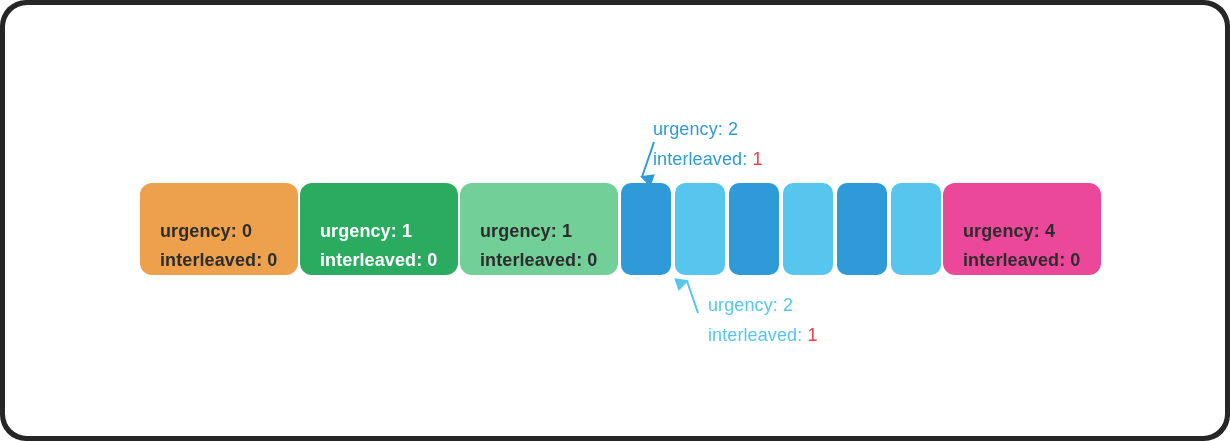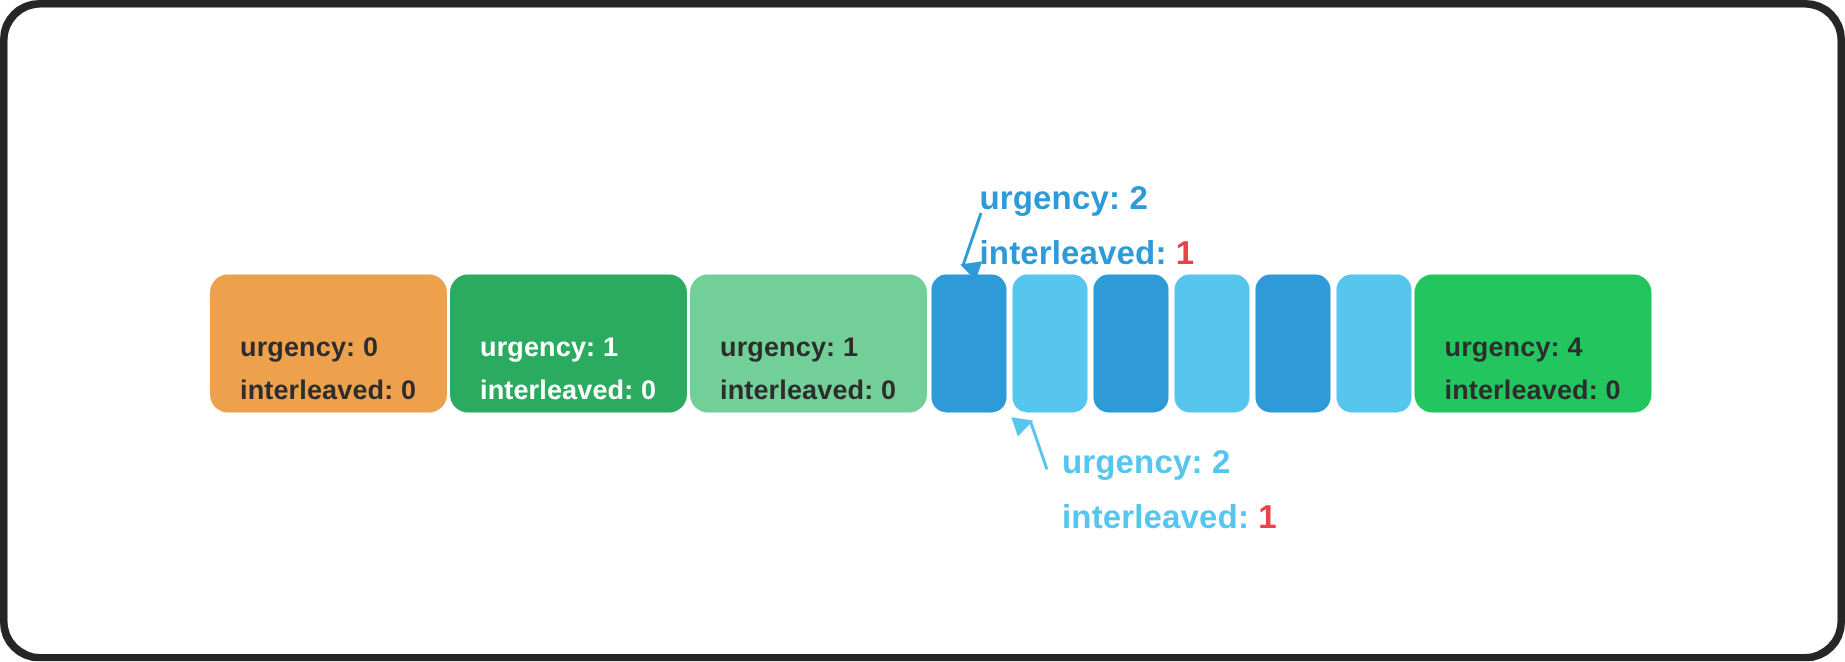--- a/index.html
+++ b/index.html
@@ -67,22 +67,22 @@
     font-size: 18px;
     font-weight: bold;
     line-height: 1.62;
     white-space: nowrap;
     letter-spacing: 0.1px;
   }
   
   .annot {
     position: absolute;
     white-space: nowrap;
-    font-size: 22px;
-    font-weight: bold;
+    font-size: 18px;
+    font-weight: normal;
     line-height: 1.68;
     letter-spacing: 0.1px;
   }
   #annot-top {
     left: 648px;
     top: 109px;
     color: #2e9bd8;
   }
   #annot-bottom {
     left: 703px;
@@ -116,21 +116,21 @@
           <div class="box" style="left: 320px; width: 158px; background: rgb(115, 207, 152); color: rgb(45, 45, 45);">
             <div class="line">urgency: 1</div>
             <div class="line">interleaved: 0</div>
           </div>
           <div class="box narrow" style="left: 481px; width: 50px; background: rgb(46, 155, 216); color: rgb(255, 255, 255);"></div>
           <div class="box narrow" style="left: 535px; width: 50px; background: rgb(86, 198, 239); color: rgb(45, 45, 45);"></div>
           <div class="box narrow" style="left: 589px; width: 50px; background: rgb(46, 155, 216); color: rgb(255, 255, 255);"></div>
           <div class="box narrow" style="left: 643px; width: 50px; background: rgb(86, 198, 239); color: rgb(45, 45, 45);"></div>
           <div class="box narrow" style="left: 697px; width: 50px; background: rgb(46, 155, 216); color: rgb(255, 255, 255);"></div>
           <div class="box narrow" style="left: 751px; width: 50px; background: rgb(86, 198, 239); color: rgb(45, 45, 45);"></div>
-          <div class="box" style="left: 803px; width: 158px; background: #22c55e; color: rgb(45, 45, 45);">
+          <div class="box" style="left: 803px; width: 158px; background: #ec4899; color: rgb(45, 45, 45);">
             <div class="line">urgency: 4</div>
             <div class="line">interleaved: 0</div>
           </div>
         </div>
 
       <div class="annot" id="annot-top">
         <div>urgency: 2</div>
         <div><span>interleaved: </span><span class="hl-red">1</span></div>
       </div>
 

